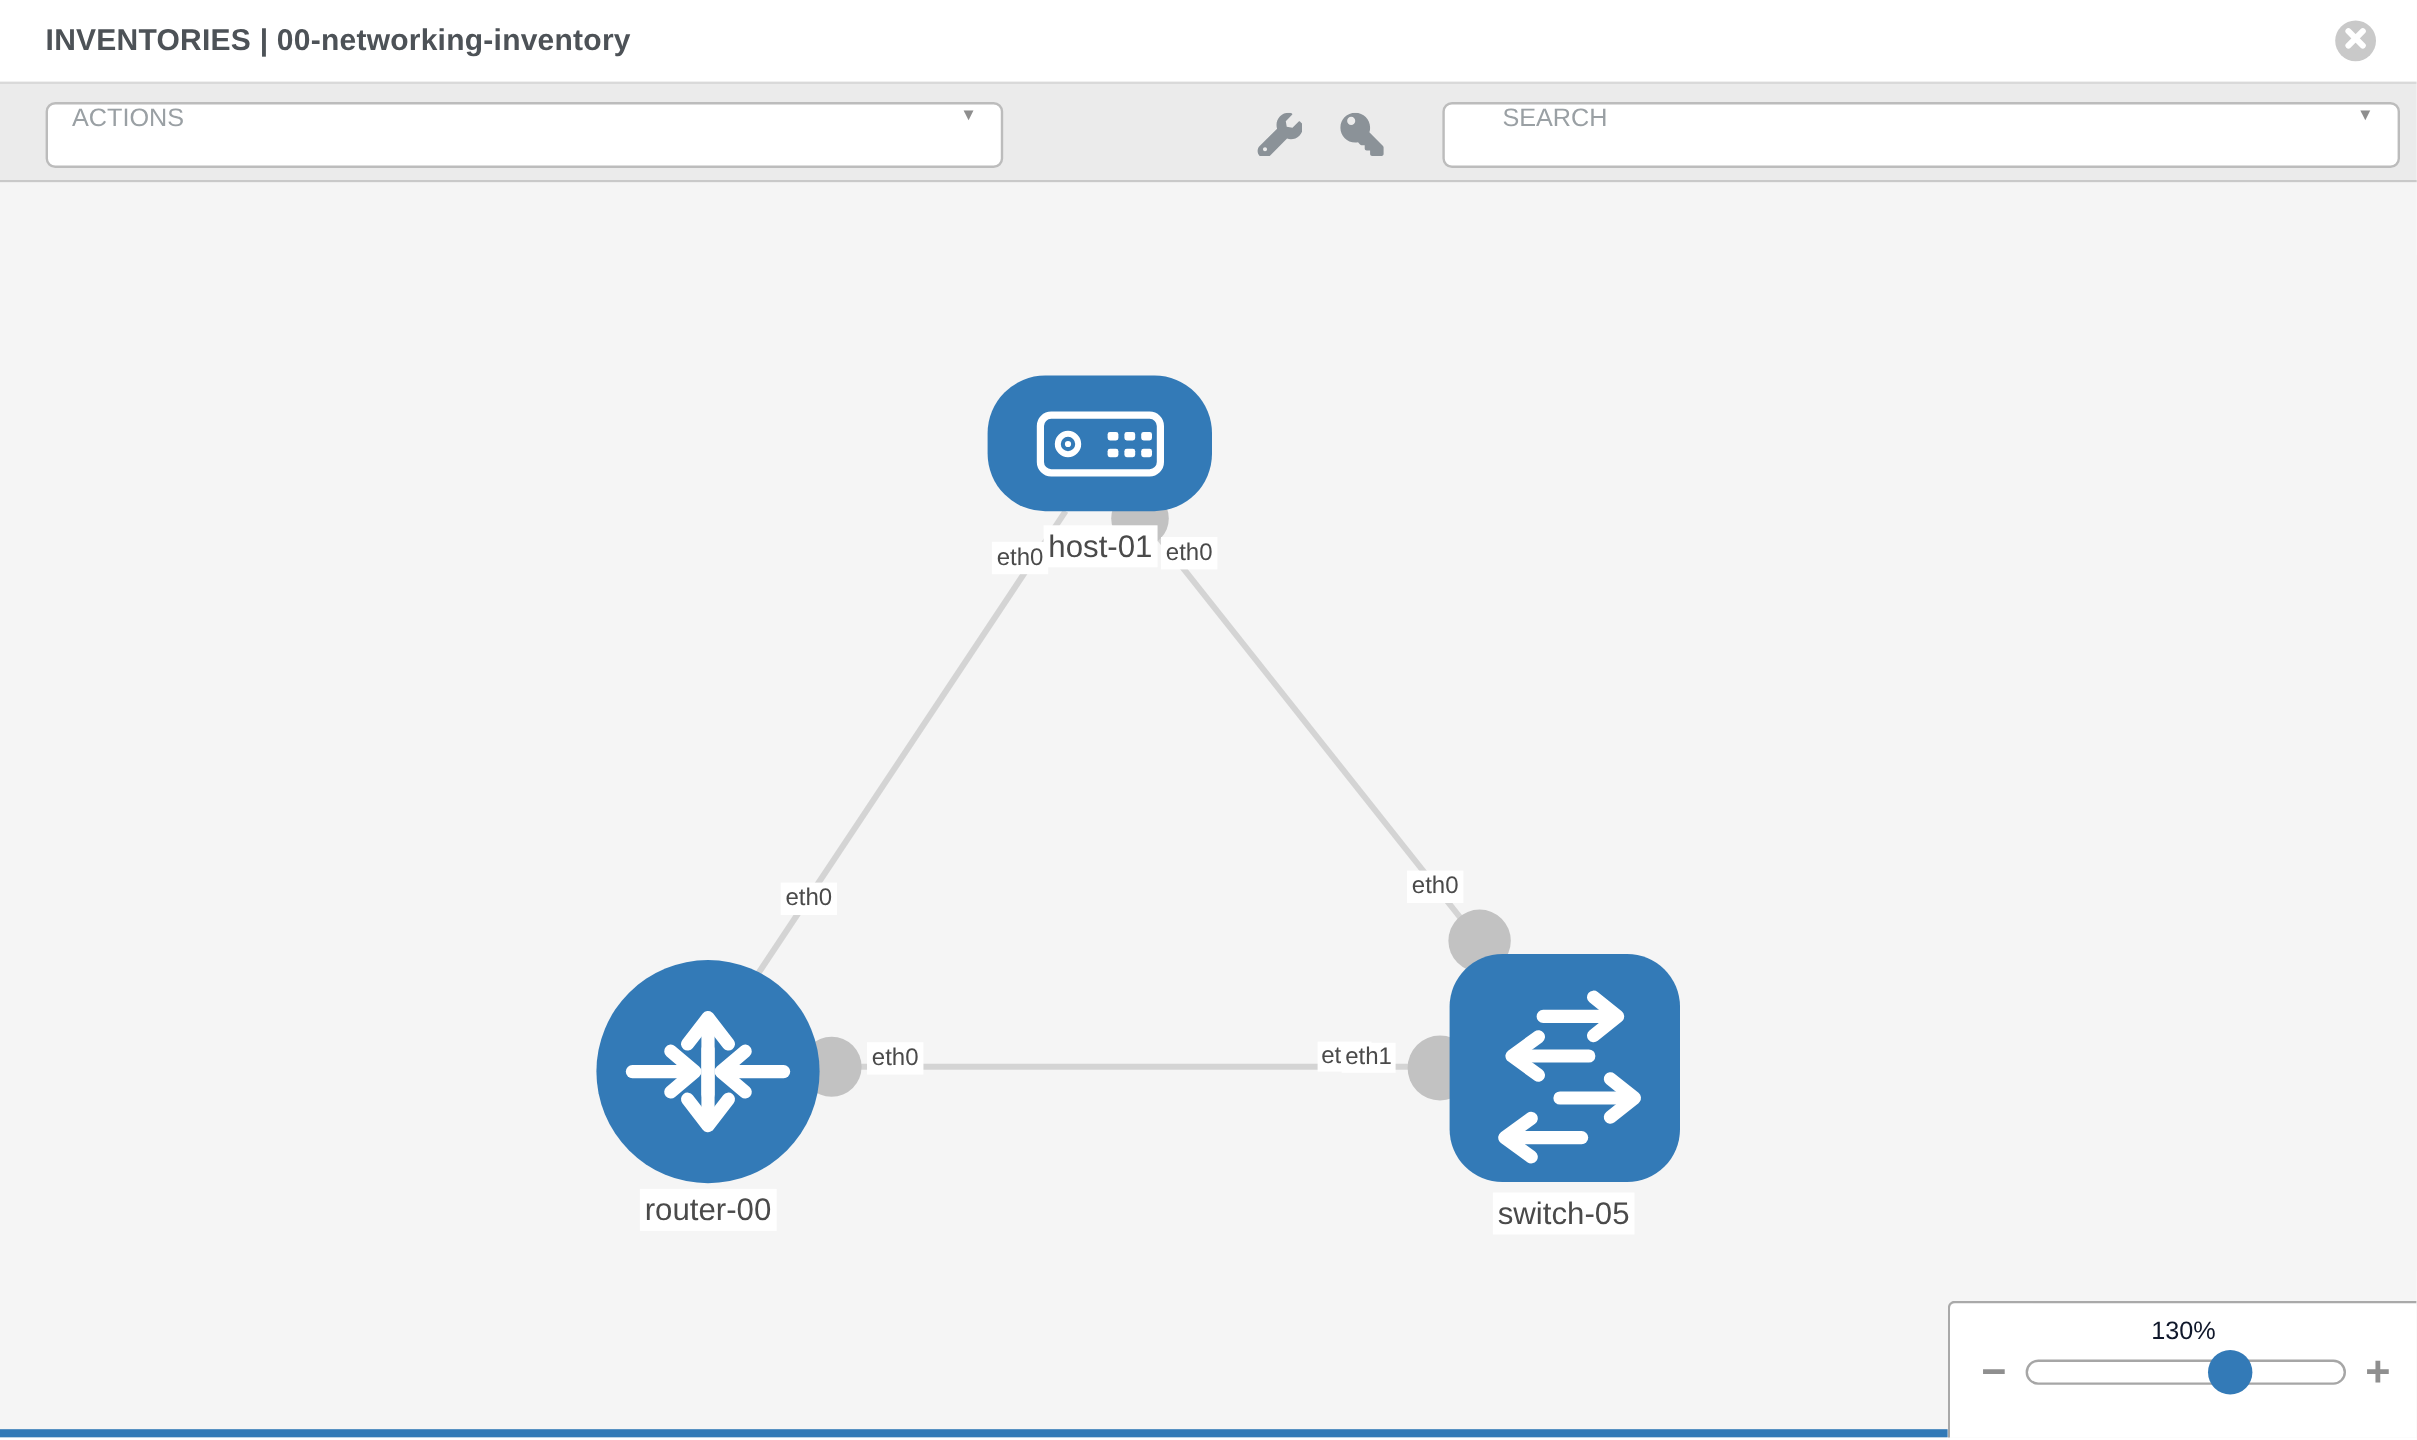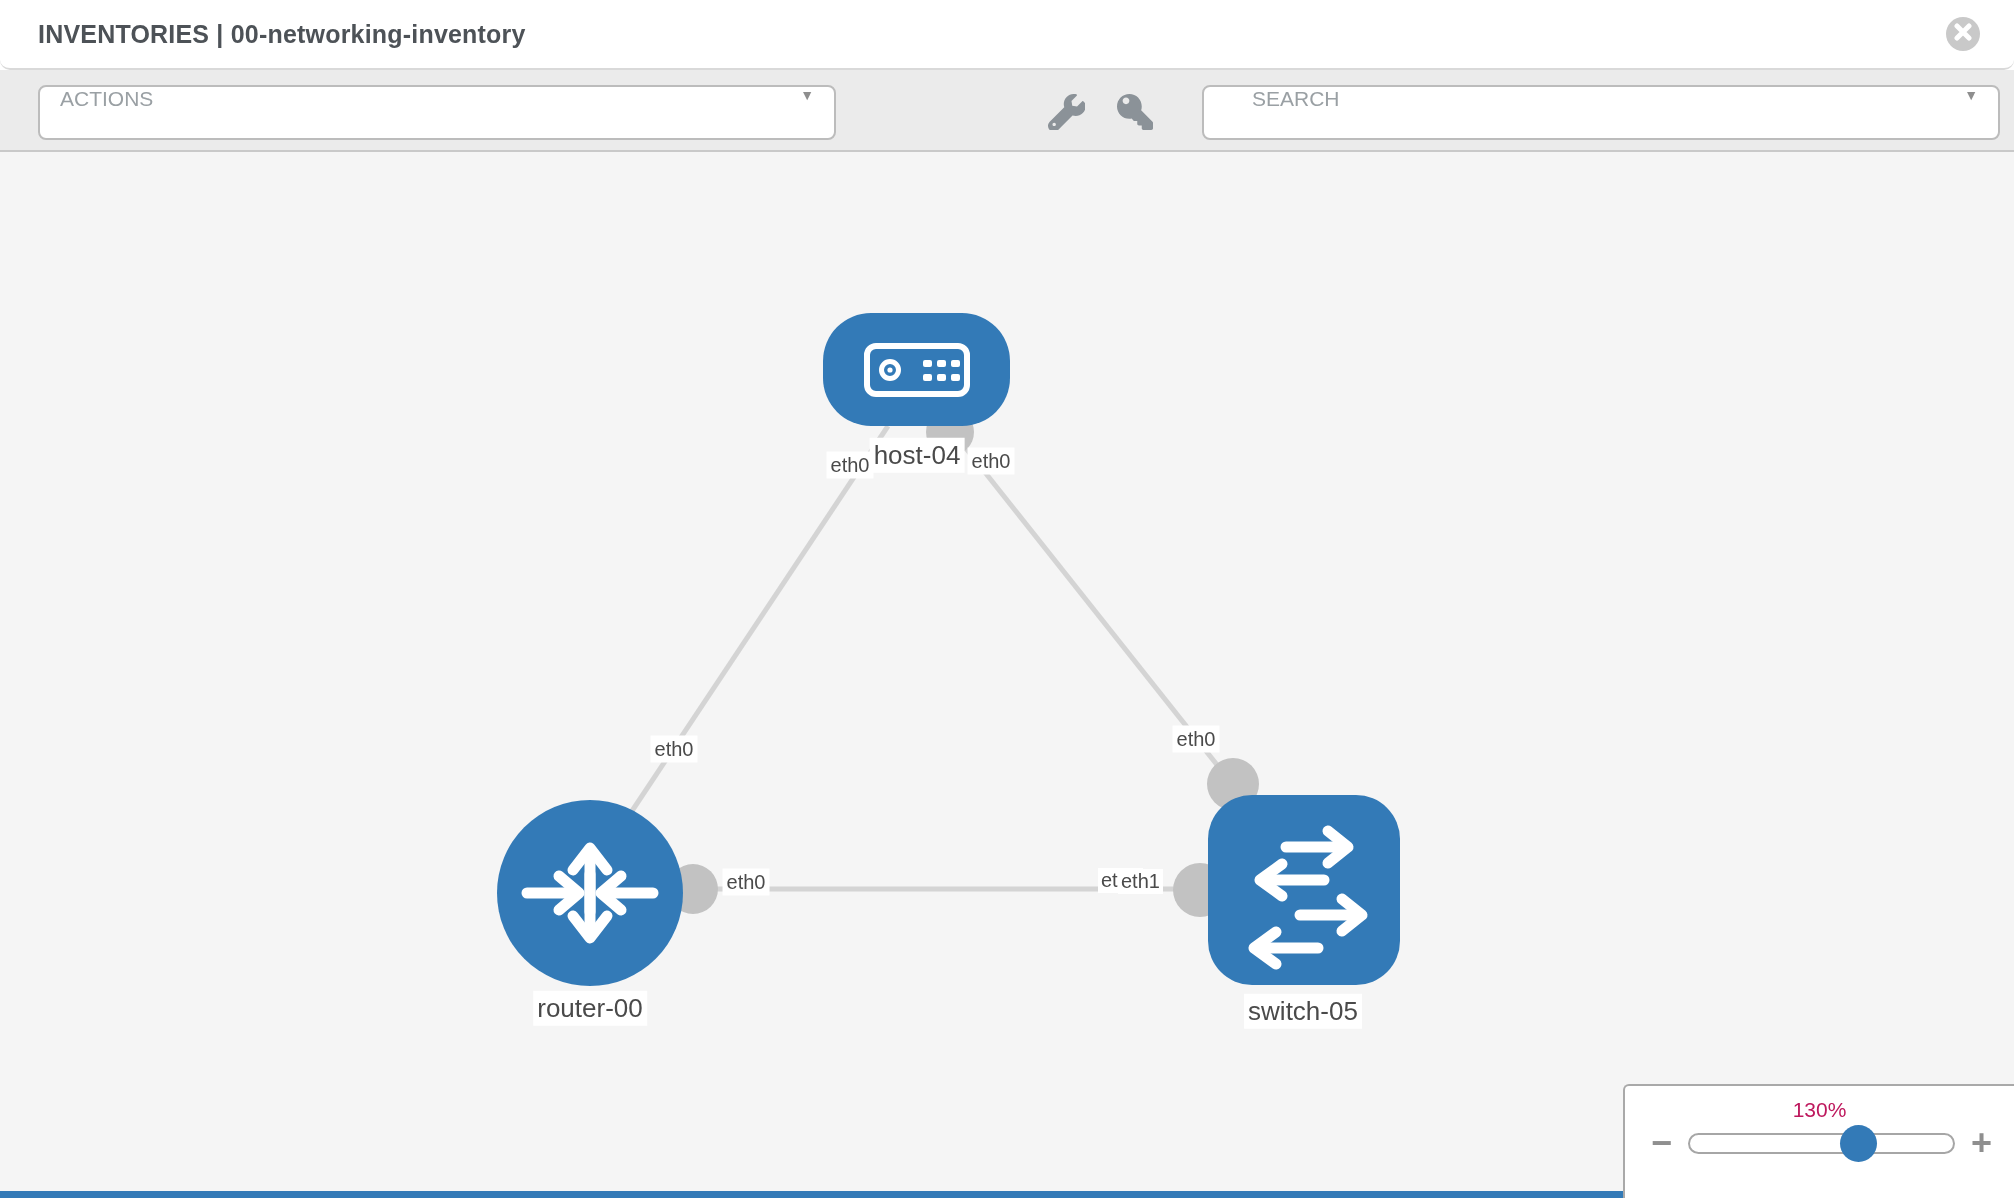--- a/index.html
+++ b/index.html
@@ -3,21 +3,20 @@
 <meta charset="utf-8">
 <style>
   * { box-sizing: border-box; margin: 0; padding: 0; }
   html, body { width: 2014px; height: 1200px; overflow: hidden; }
   body { font-family: "Liberation Sans", "DejaVu Sans", sans-serif; background: #ffffff; }
 
   
   .header {
     position: relative; height: 70px; background: #ffffff;
     border-bottom: 2px solid #d9d9d9;
-    border-radius: 10px;
   }
   .header .title {
     position: absolute; left: 38px; top: 0; line-height: 68px;
     font-size: 25px; font-weight: 700; color: #4d5257; letter-spacing: 0.2px;
   }
   .close-btn {
     position: absolute; left: 1946px; top: 17px; width: 34px; height: 34px;
     border-radius: 50%; background: #c9c9c9; cursor: pointer;
     display: flex; align-items: center; justify-content: center;
   }
@@ -68,21 +67,21 @@
   }
   .overlap-back { left: 0; top: 0; }
   .overlap-front { left: 20px; top: 1px; }
 
   
   .zoom-panel {
     position: absolute; left: 1623px; top: 932px; width: 391px; height: 116px;
     background: #ffffff; border: 2px solid #a9a9a9; border-right: none; border-bottom: none;
     border-top-left-radius: 6px;
   }
-  .zoom-level { text-align: center; margin-top: 12px; font-size: 21px; color: #be185d; }
+  .zoom-level { text-align: center; margin-top: 12px; font-size: 21px; color: #0f172a; }
   .zoom-row { display: flex; align-items: center; padding: 0 22px 0 26px; margin-top: 9px; }
   .zoom-minus, .zoom-plus {
     font-size: 36px; font-weight: 700; color: #8f8f8f; line-height: 24px; cursor: pointer;
     user-select: none;
   }
   .zoom-track {
     flex: 1; height: 21px; margin: 0 16px; background: #ffffff;
     border: 2px solid #a6a6a6; border-radius: 12px; position: relative; cursor: pointer;
   }
   .zoom-thumb {
@@ -192,21 +191,21 @@
             <path d="M74 69 L52 85 L74 101"></path>
           <path d="M92 120 H144"></path>
             <path d="M134 104 L154 120 L134 136"></path>
           <path d="M110 153 H56"></path>
             <path d="M68 137 L46 153 L68 169"></path>
         </g>
       </svg>
     </span>
   </div>
 
-  <div class="label big" style="left:917px; top:303px;">host-04</div>
+  <div class="label big" style="left:917px; top:303px;">host-01</div>
   <div class="label big" style="left:590px; top:856px;">router-00</div>
   <div class="label big" style="left:1303px; top:859px;">switch-05</div>
 
   <div class="label small" style="left:850px; top:313px;">eth0</div>
   <div class="label small" style="left:991px; top:309px;">eth0</div>
   <div class="label small" style="left:674px; top:597px;">eth0</div>
   <div class="label small" style="left:746px; top:730px;">eth0</div>
   <div class="label small" style="left:1196px; top:587px;">eth0</div>
 
   <div class="overlap-wrap">

